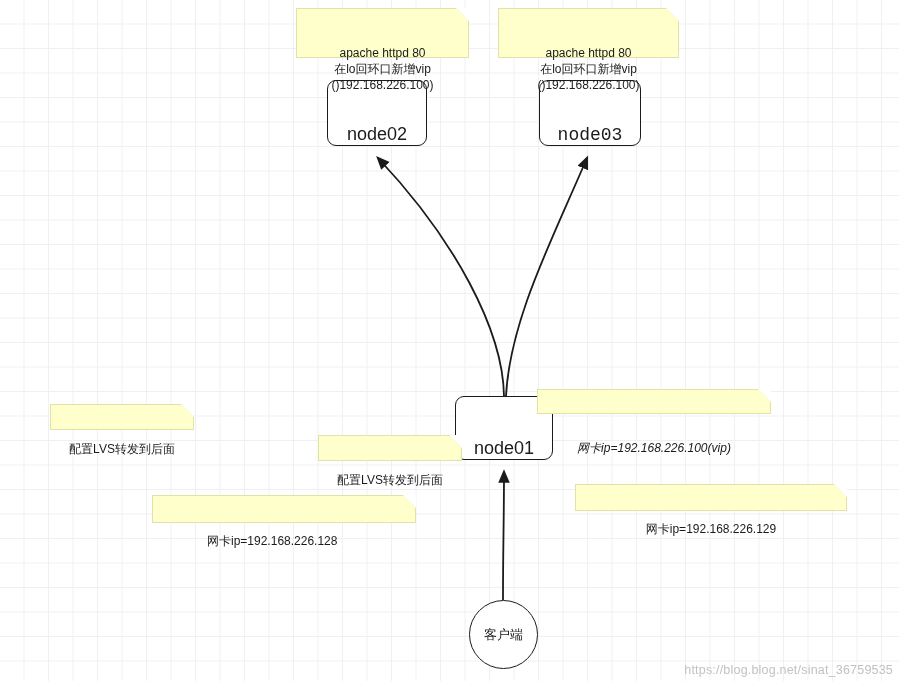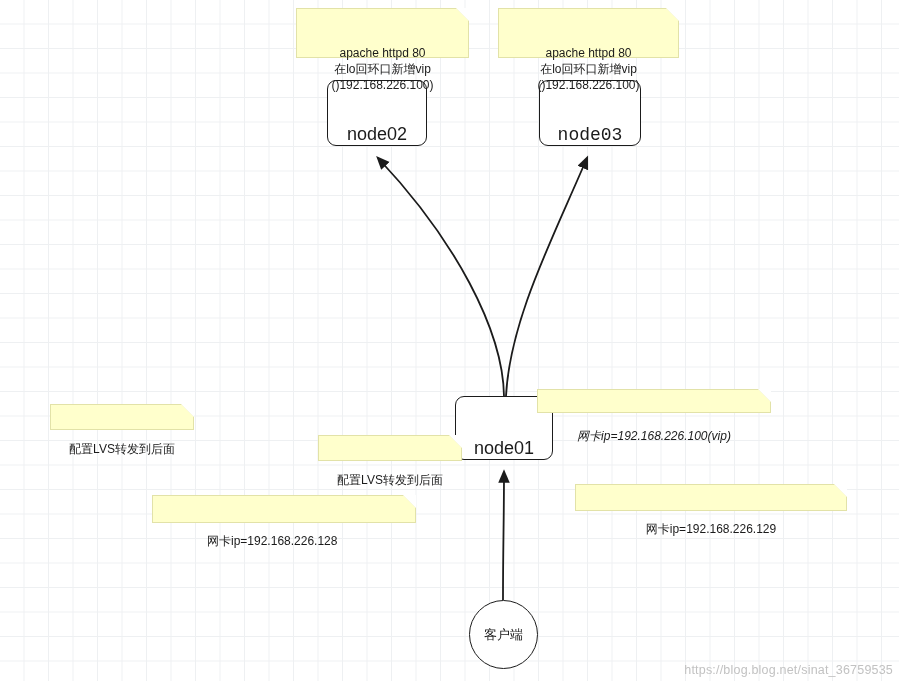--- a/index.html
+++ b/index.html
@@ -141,21 +141,21 @@
 ()192.168.226.100)</span>
   </div>
 
   <div class="note" style="left:498px; top:8px; width:181px; height:50px;">
     <span class="fold"></span>
     <span>apache httpd 80
 在lo回环口新增vip
 ()192.168.226.100)</span>
   </div>
 
-  <div class="note" style="left:537px; top:389px; width:234px; height:24px; padding-top:6px;font-style:italic;">
+  <div class="note" style="left:537px; top:389px; width:234px; height:24px; padding-top:18px;font-style:italic;">
     <span class="fold"></span>
     <span>网卡ip=192.168.226.100(vip)</span>
   </div>
 
   <div class="note" style="left:50px; top:404px; width:144px; height:26px; padding-top:4px;">
     <span class="fold"></span>
     <span>配置LVS转发到后面</span>
   </div>
 
   <div class="note" style="left:318px; top:435px; width:144px; height:26px; padding-top:4px;">

